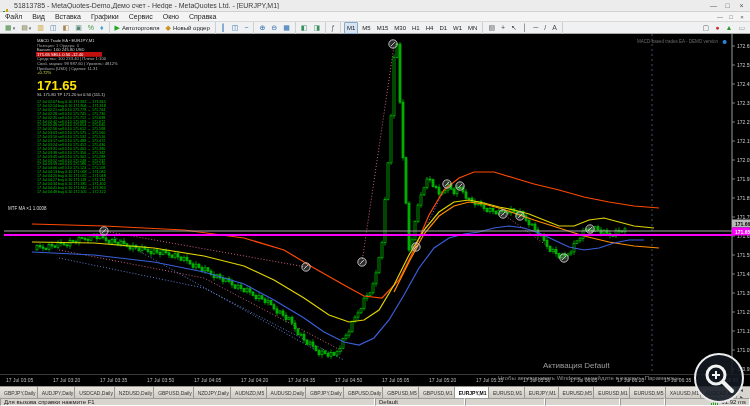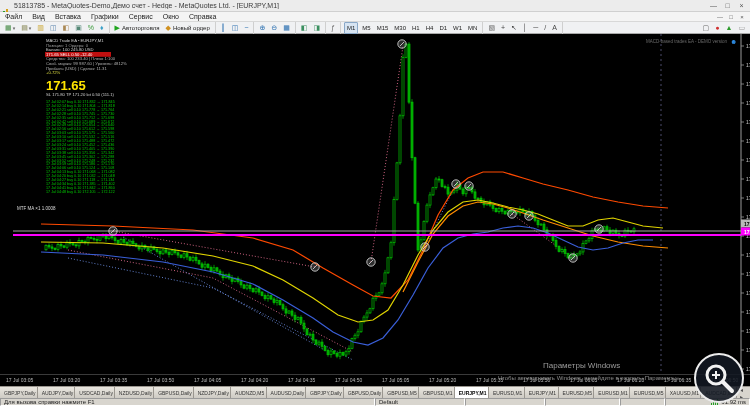--- a/index.html
+++ b/index.html
@@ -23,21 +23,21 @@
   .tgroup{display:flex;align-items:center;height:12px;padding:0 2px;border-right:1px solid #cfcfcf;}
   .tgroup.right{margin-left:auto;border-right:none;}
   .tbtn{display:inline-flex;align-items:center;height:10px;padding:0 2px;margin:0 1px;cursor:default;}
   .tbtn .glyph{font-size:7px;line-height:10px;}
   .tbtn .lbl{font-size:6px;color:#222;margin-left:2px;white-space:nowrap;}
   .tbtn .arr{font-size:5px;color:#666;margin-left:1px;}
   .tbtn.tf{font-size:6px;color:#333;padding:0 2px;}
   .tbtn.tf.active{background:#d7e4f2;border:1px solid #8aa8c8;border-radius:1px;}
   .tbtn.tf .lbl{margin-left:0;font-size:6px;}
   
-  .chart{position:absolute;top:34px;left:13px;width:662px;height:340px;background:#000;}
+  .chart{position:absolute;top:34px;left:4px;width:662px;height:340px;background:#000;}
   .chart svg{position:absolute;top:0;left:0;}
   
   .timeaxis{position:absolute;top:374px;left:0;width:750px;height:12px;background:#000;
             border-top:1px solid #3a3a3a;box-sizing:border-box;}
   .timelabel{position:absolute;top:2px;font-size:5px;color:#b8b8b8;white-space:nowrap;}
   .tabsbar{position:absolute;top:386px;left:0;width:750px;height:12px;background:#d8d5ce;
            display:flex;align-items:stretch;border-top:1px solid #9a968f;box-sizing:border-box;}
   .tab{flex:0 1 auto;min-width:0;overflow:hidden;white-space:nowrap;font-size:5px;color:#333;
        padding:0 4px;display:flex;align-items:center;background:linear-gradient(#e9e6df,#cecbc4);
        border-right:1px solid #9a968f;box-sizing:border-box;}
@@ -833,21 +833,21 @@
       <span class="pingbars">
           <span style="height:2px"></span>
           <span style="height:3px"></span>
           <span style="height:4px"></span>
           <span style="height:6px"></span>
         </span>
       <span>61.92 ms</span>
     </span>
   </div>
 
-  <div class="watermark1">Параметры Windows</div>
+  <div class="watermark1">Активация Default</div>
   <div class="watermark2">Чтобы активировать Windows, перейдите в раздел «Параметры».</div>
   <div class="magnifier">
     <svg width="34" height="34" viewBox="0 0 34 34">
       <circle cx="14" cy="14" r="9" fill="none" stroke="#f2f2f2" stroke-width="3"></circle>
       <line x1="21" y1="21" x2="30" y2="30" stroke="#f2f2f2" stroke-width="4" stroke-linecap="round"></line>
       <line x1="10" y1="14" x2="18" y2="14" stroke="#f2f2f2" stroke-width="2"></line>
       <line x1="14" y1="10" x2="14" y2="18" stroke="#f2f2f2" stroke-width="2"></line>
     </svg>
   </div>
 

